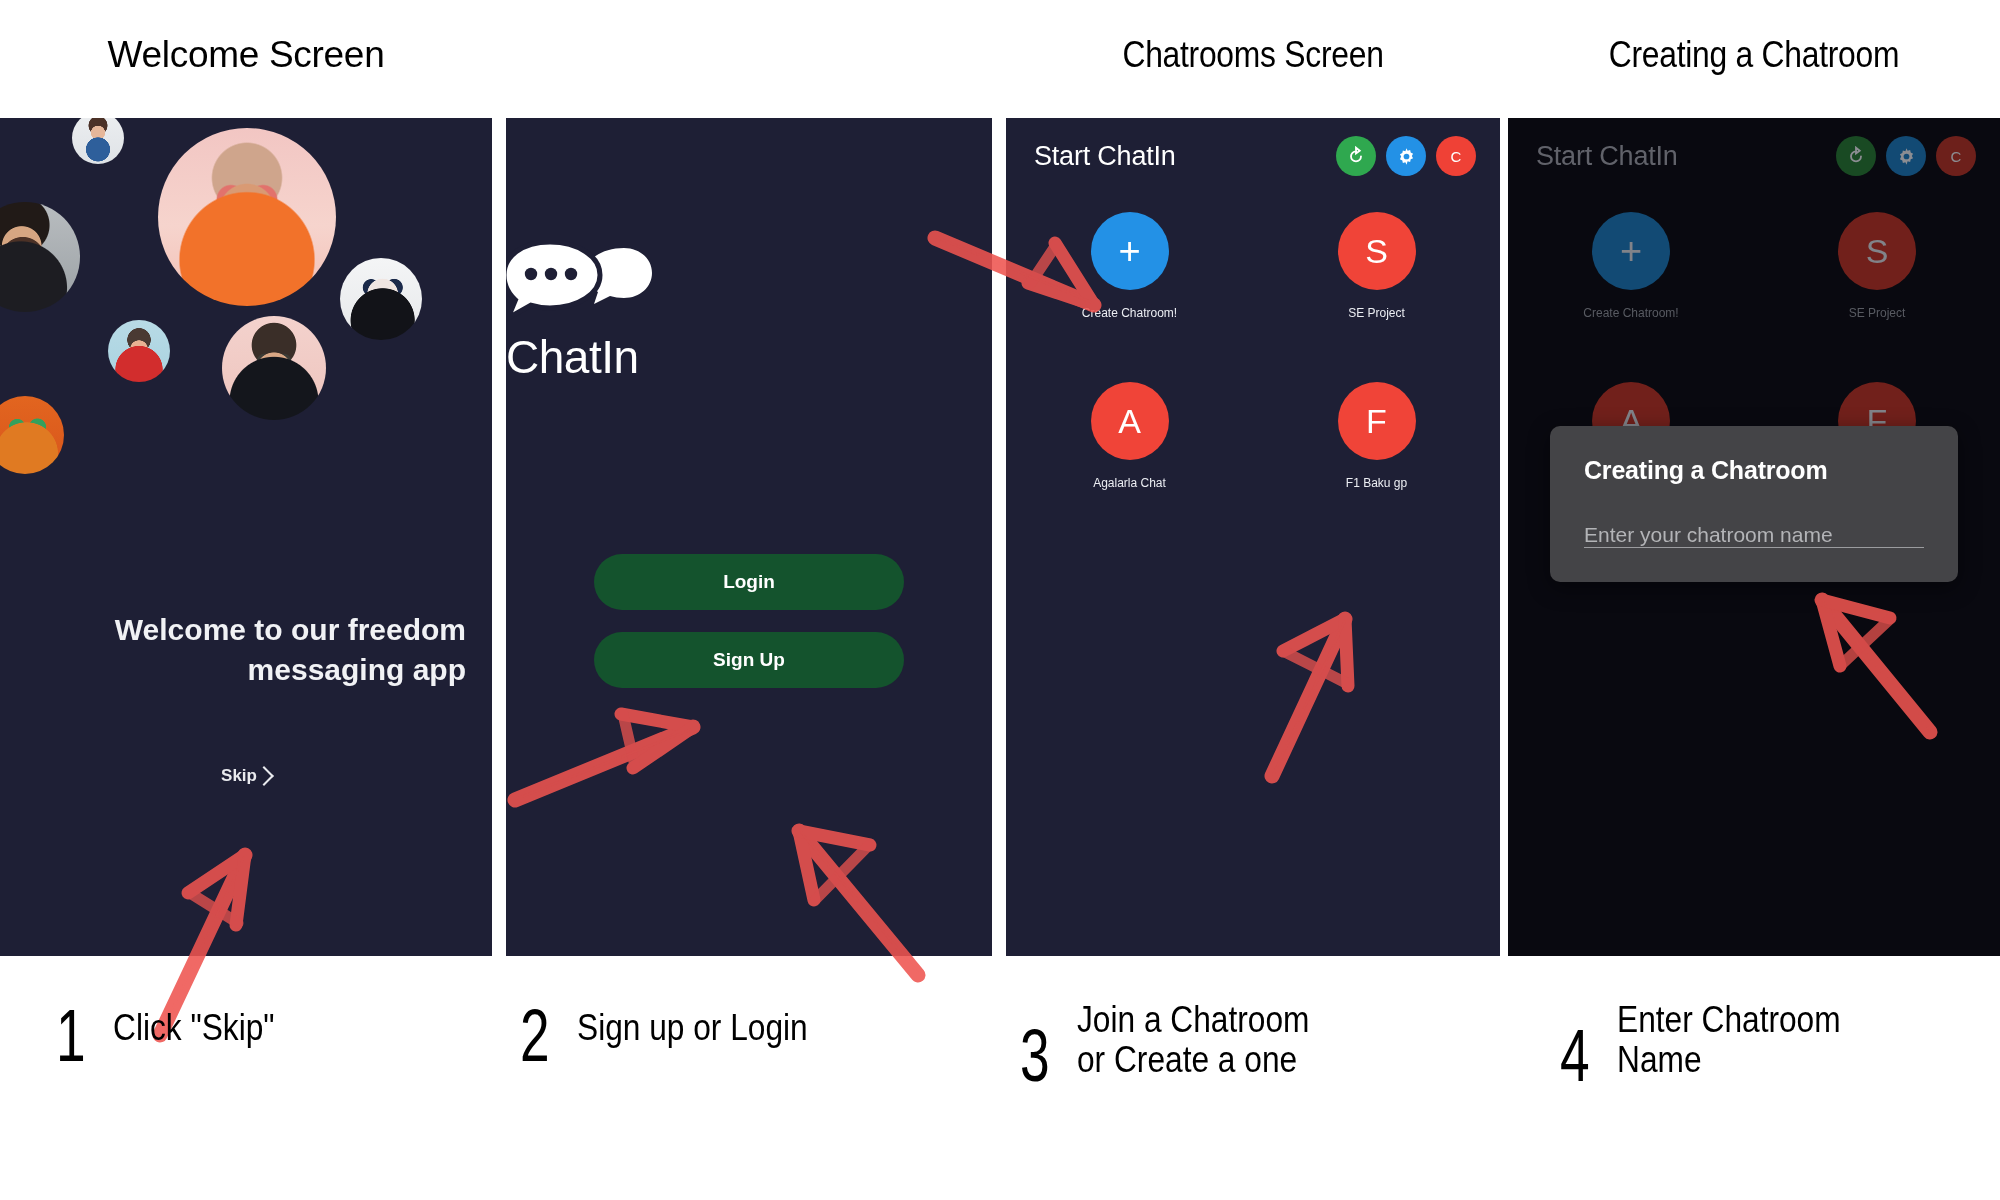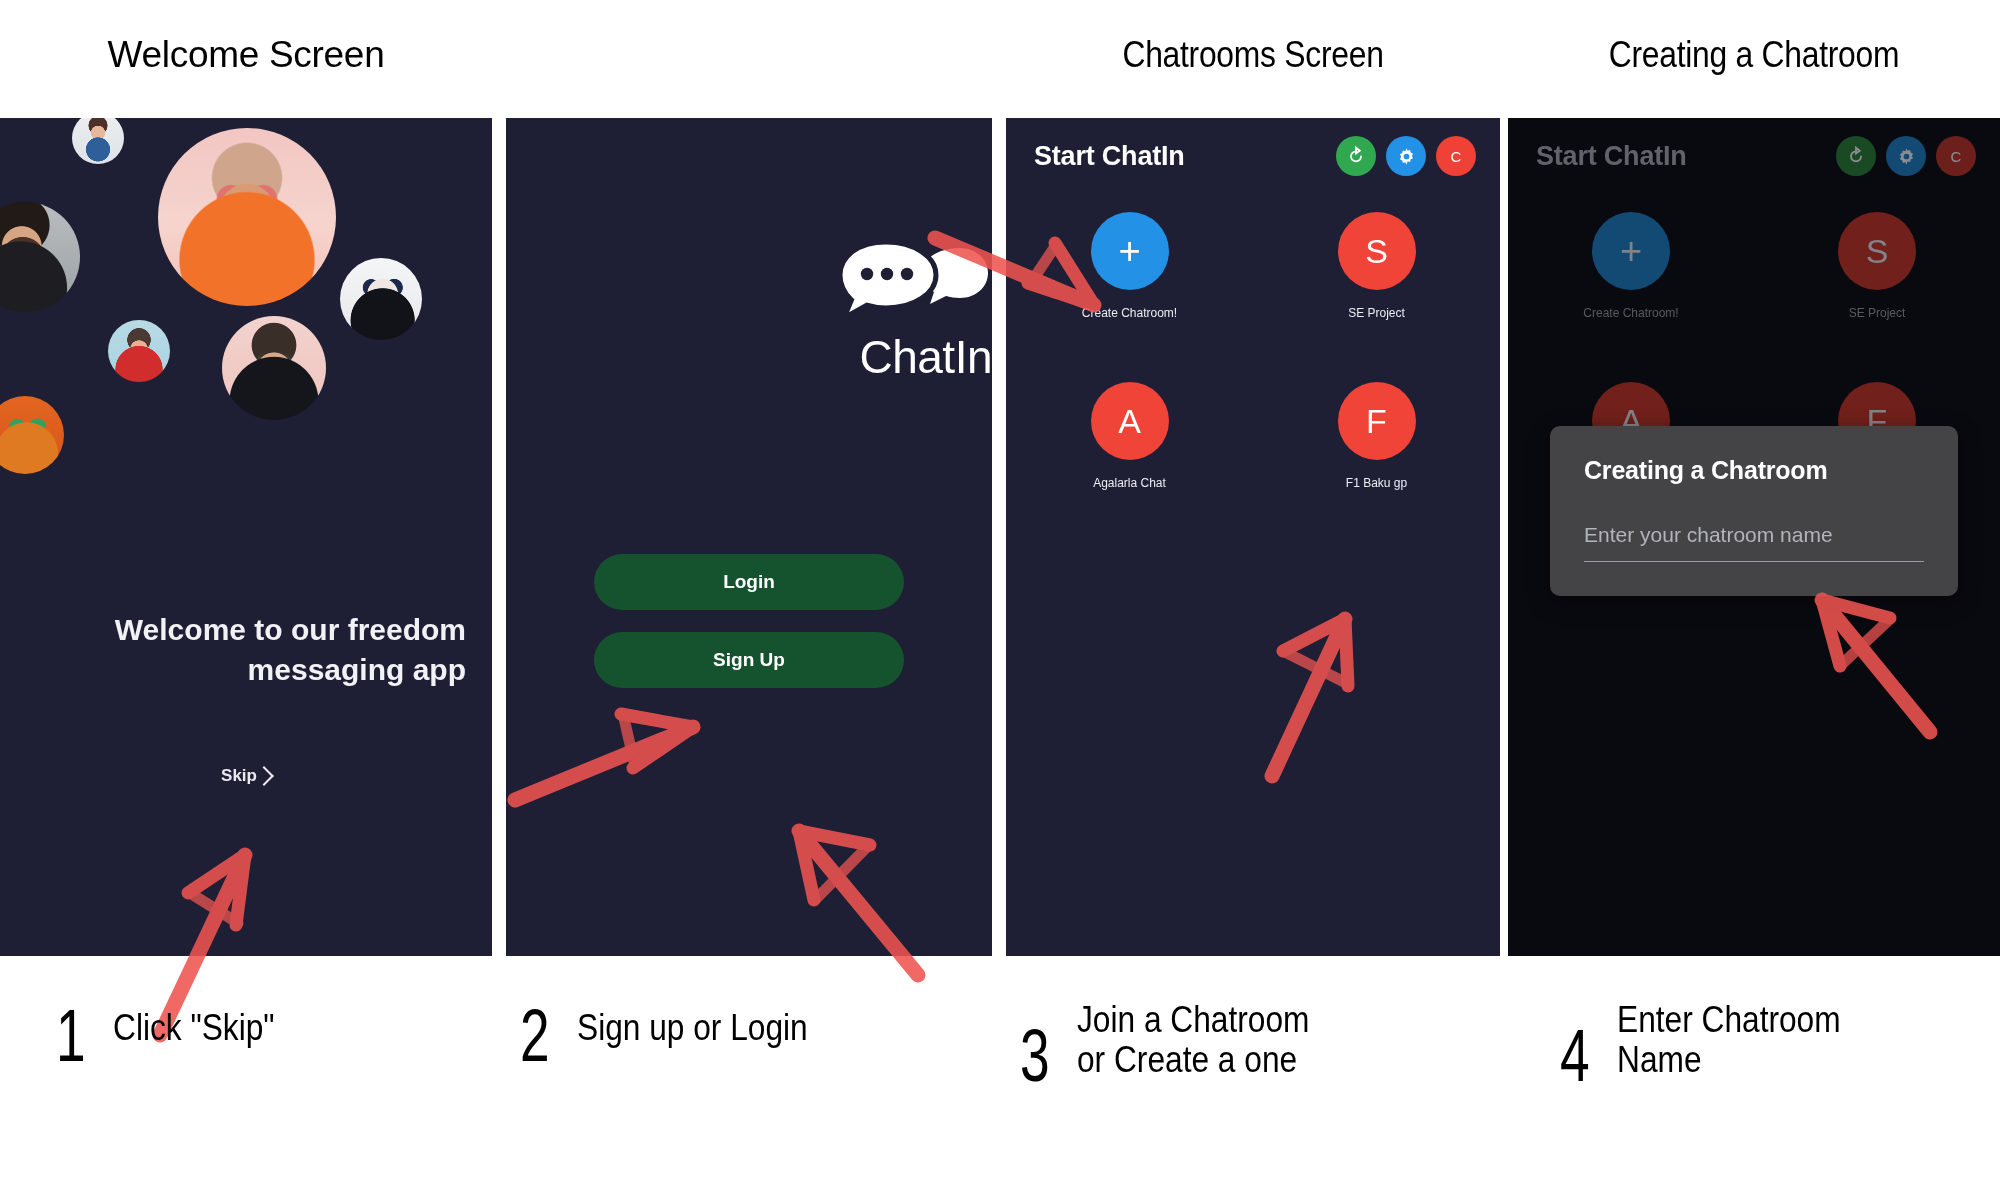--- a/index.html
+++ b/index.html
@@ -141,21 +141,21 @@
     margin-bottom: 1px;
   }
 
   
   .logo-wrap {
     position:absolute;
     left: 0; right: 0;
     top: 122px;
     display:flex;
     flex-direction: column;
-    align-items:flex-end;
+    align-items:flex-start;
   }
   .logo-word {
     color: #ffffff;
     font-size: 46px;
     letter-spacing: -0.5px;
     margin-top: -6px;
     font-weight: 400;
   }
   .field {
     position:absolute;
@@ -196,21 +196,21 @@
     position:absolute;
     left: 28px; right: 24px;
     top: 18px;
     display:flex;
     align-items:center;
     justify-content: space-between;
   }
   .room-title {
     color:#ffffff;
     font-size: 27px;
-    font-weight: 700;
+    font-weight: 400;
     letter-spacing:-0.2px;
   }
   .head-btns { display:flex; gap: 10px; }
   .hbtn {
     width: 40px; height: 40px;
     border-radius: 50%;
     display:flex; align-items:center; justify-content:center;
     color:#ffffff;
     font-size: 15px;
     border:none;
@@ -280,21 +280,20 @@
   .dialog-title {
     color:#ffffff;
     font-size: 25px;
     font-weight: 700;
     letter-spacing:-0.2px;
     margin-bottom: 38px;
   }
   .dialog-input {
     color:#b3b4b7;
     font-size: 21px;
-    padding-bottom: 14px;
     border-bottom: 1.4px solid #9b9c9f;
   }
 
   
   .arrows {
     position:absolute;
     left:0; top:0;
     width: 2000px; height: 1200px;
     pointer-events:none;
   }

